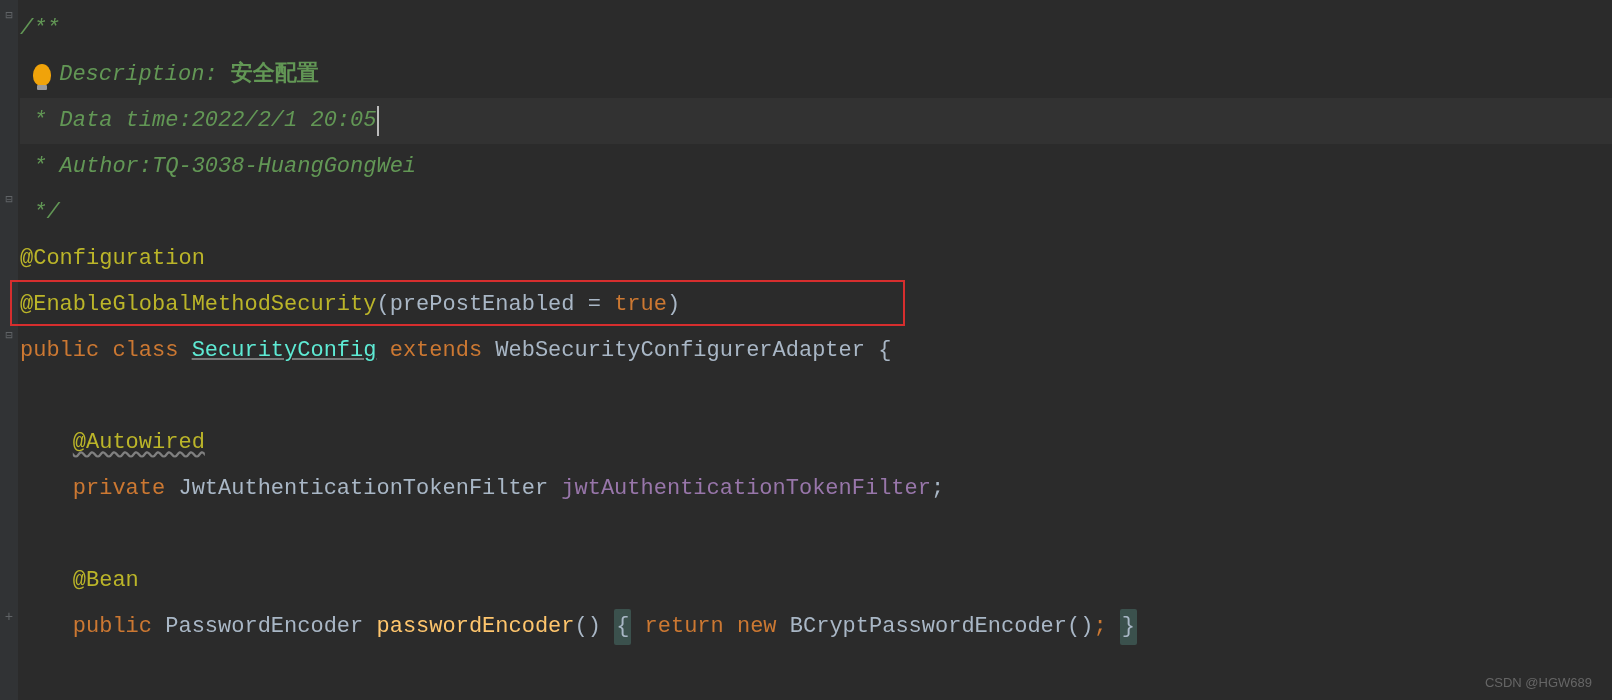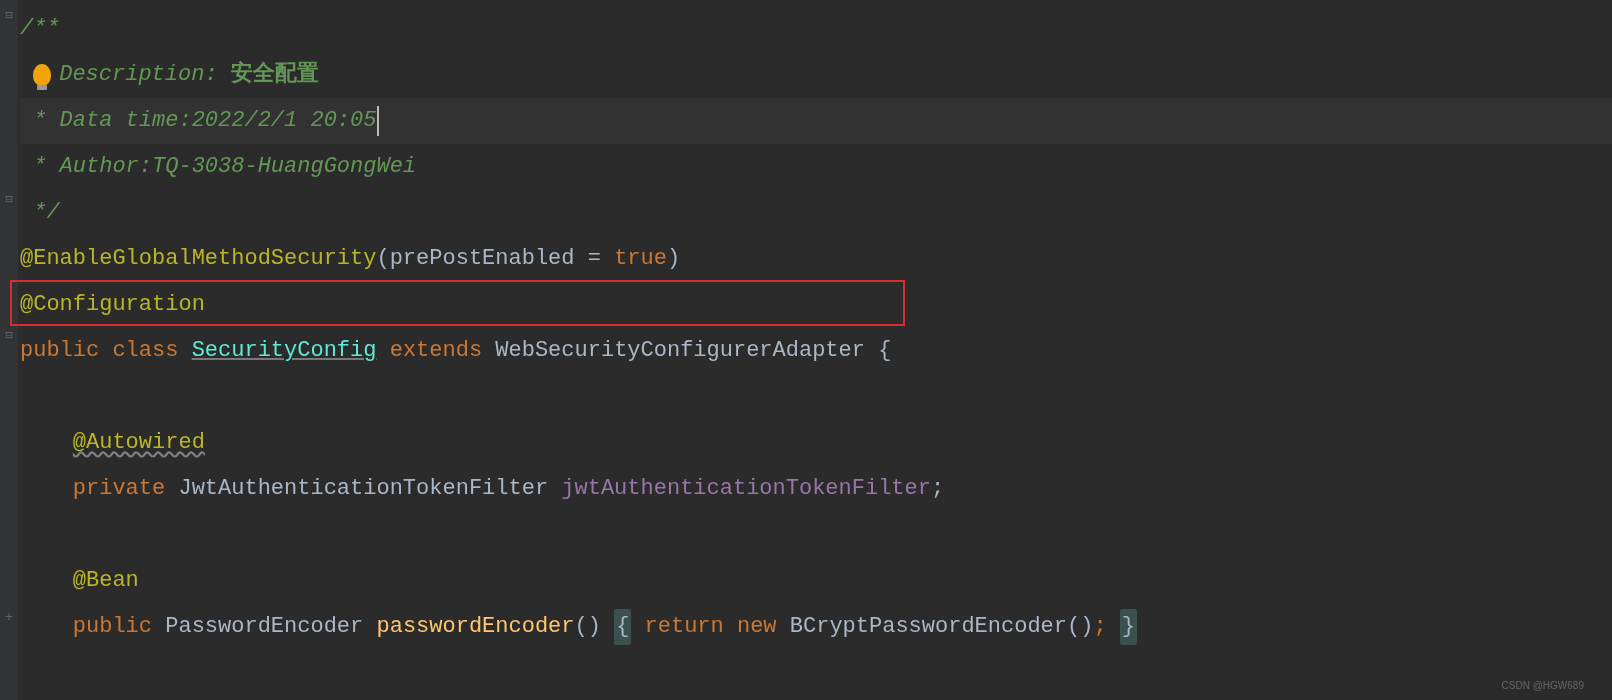--- a/index.html
+++ b/index.html
@@ -121,23 +121,23 @@
       padding: 0 2px;
     }
     .wavy {
       text-decoration: underline;
       text-decoration-style: wavy;
       text-decoration-color: #808080;
     }
     .watermark {
       position: absolute;
       bottom: 6px;
-      right: 28px;
+      right: 20px;
       color: #666;
-      font-size: 10px;
+      font-size: 13px;
       font-family: sans-serif;
       font-style: normal;
     }
     .gutter-plus {
       position: absolute;
       left: 2px;
       color: #606366;
       font-size: 14px;
       width: 14px;
       text-align: center;
@@ -176,36 +176,36 @@
 
   <div class="line">
     <span class="comment"> * </span>
     <span class="comment">Author:</span>
     <span class="comment">TQ-3038-HuangGongWei</span>
   </div>
 
   <div class="line">
     <span class="comment"> </span>
     <span class="comment">*/</span>
+  </div>
+
+  <div class="line">
+    <span class="annotation">@Configuration</span>
   </div>
 
   <div class="line" style="position: relative;">
     <span class="annotation">@EnableGlobalMethodSecurity</span>
     <span class="plain">(</span>
     <span class="param">prePostEnabled</span>
     <span class="plain"> = </span>
     <span class="keyword">true</span>
     <span class="plain">)</span>
   </div>
 
   <div class="line">
-    <span class="annotation">@Configuration</span>
-  </div>
-
-  <div class="line">
     <span class="keyword">public</span>
     <span class="plain"> </span>
     <span class="keyword">class</span>
     <span class="plain"> </span>
     <span class="classname-decl">SecurityConfig</span>
     <span class="plain"> </span>
     <span class="keyword">extends</span>
     <span class="plain"> </span>
     <span class="classname">WebSecurityConfigurerAdapter</span>
     <span class="plain"> </span>

